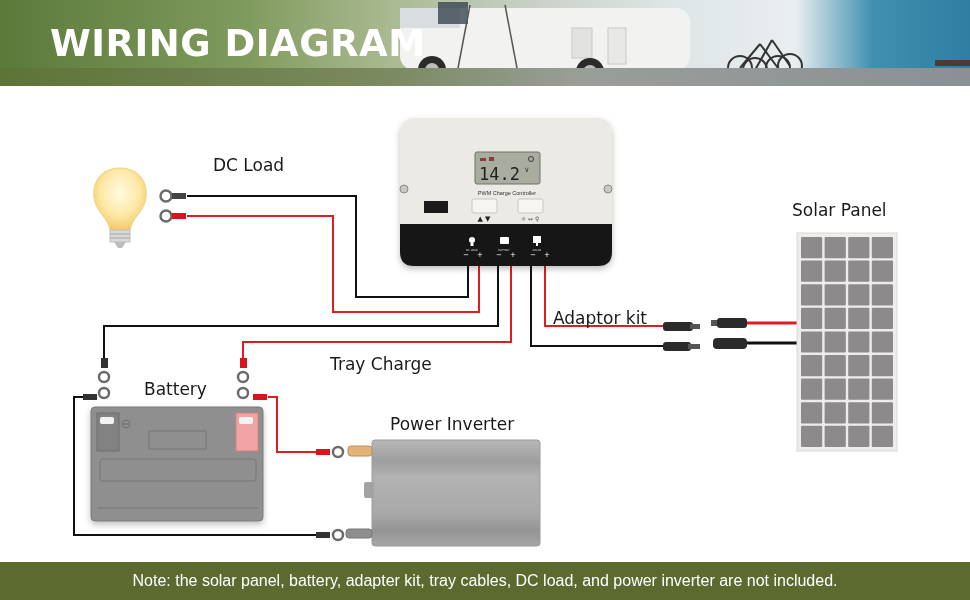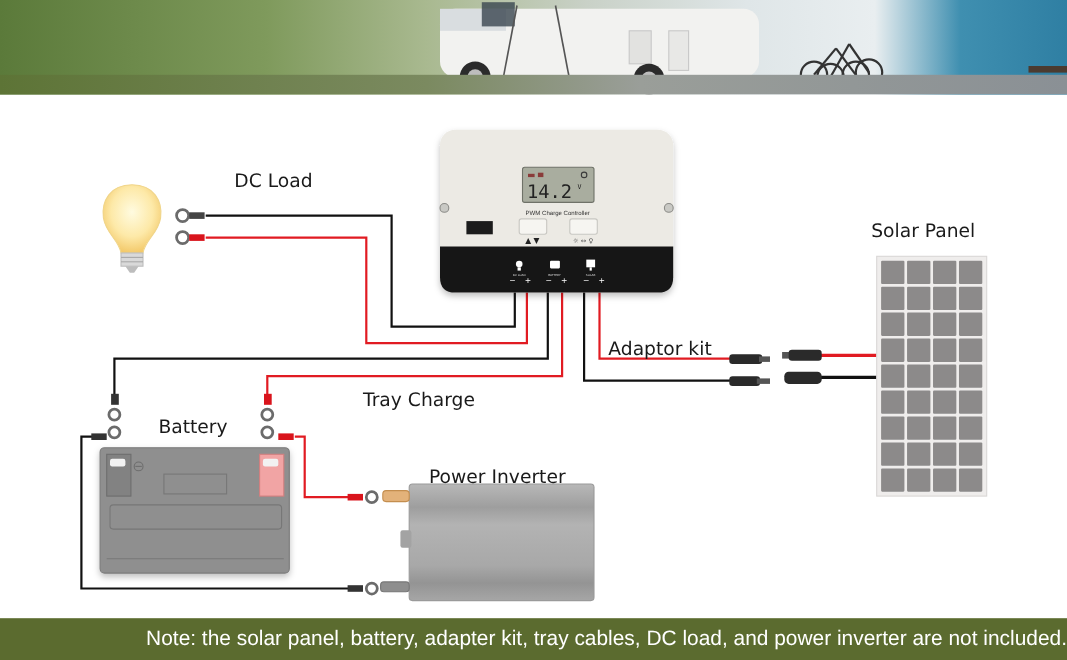--- a/index.html
+++ b/index.html
@@ -1,21 +1,21 @@
 <!DOCTYPE html>
 <html><head>
 <meta charset="utf-8">
 <style>
   html, body { margin: 0; padding: 0; }
   body { width: 970px; height: 600px; position: relative; overflow: hidden; background: #ffffff; font-family: "DejaVu Sans", sans-serif; }
   .banner { position: absolute; left: 0; top: 0; width: 970px; height: 86px; overflow: hidden;
     background: linear-gradient(90deg, #5b7a3a 0%, #7f9a5c 25%, #a9b990 40%, #c9d1c7 55%, #dfe6e8 70%, #e9eef0 82%, #3f8fb0 90%, #2f7fa3 100%); }
   .banner .ground { position: absolute; left: 0; top: 68px; width: 970px; height: 18px; background: linear-gradient(90deg, #5d7436, #7b8a60 40%, #9a9e99 60%, #8a9095 100%); }
   .banner-title { position: absolute; left: 50px; top: 22px; color: #ffffff; font-family: "DejaVu Sans", sans-serif; font-weight: bold; font-size: 37px; letter-spacing: 0.5px; }
-  .footer { position: absolute; left: 0; top: 562px; width: 970px; height: 38px; background: #5b6b2f; color: #ffffff; font-family: "Liberation Sans", sans-serif; font-size: 19px; text-align: right; line-height: 38px; }
+  .footer { position: absolute; left: 0; top: 562px; width: 970px; height: 38px; background: #5b6b2f; color: #ffffff; font-family: "Liberation Sans", sans-serif; font-size: 16px; text-align: center; line-height: 38px; }
   .label { position: absolute; font-family: "DejaVu Sans", sans-serif; font-size: 17px; color: #1a1a1a; white-space: nowrap; }
   svg { position: absolute; left: 0; top: 0; }
   .lcd-text { font-family: "DejaVu Sans Mono", monospace; }
 </style>
 </head>
 <body>
 
 <div class="banner">
   <svg width="970" height="86">
 
@@ -37,20 +37,21 @@
       <circle cx="755" cy="70" r="12"></circle>
         <circle cx="790" cy="66" r="12"></circle>
       <line x1="740" y1="68" x2="760" y2="44"></line>
         <line x1="760" y1="44" x2="778" y2="68"></line>
       <line x1="755" y1="70" x2="772" y2="40"></line>
         <line x1="772" y1="40" x2="790" y2="66"></line>
     </g>
     <rect x="935" y="60" width="35" height="6" fill="#4b3b30"></rect>
   </svg>
   <div class="ground"></div>
+  <div class="banner-title">WIRING DIAGRAM</div>
 </div>
 
 <svg width="970" height="600">
   <defs>
     <radialGradient id="bulbGlow" cx="50%" cy="40%" r="60%">
       <stop offset="0%" stop-color="#fffbe0"></stop>
       <stop offset="60%" stop-color="#fde9a8"></stop>
       <stop offset="100%" stop-color="#f3c96a"></stop>
     </radialGradient>
     <linearGradient id="invGrad" x1="0" y1="0" x2="0" y2="1">
@@ -249,15 +250,15 @@
     <rect x="316" y="532" width="14" height="6" fill="#333"></rect>
     <circle cx="338" cy="535" r="5" fill="#fff" stroke="#6b6b6b" stroke-width="2.5"></circle>
   </g>
 </svg>
 
 <div class="label" style="left:213px; top:155px;">DC Load</div>
 <div class="label" style="left:792px; top:200px;">Solar Panel</div>
 <div class="label" style="left:553px; top:308px;">Adaptor kit</div>
 <div class="label" style="left:330px; top:354px;">Tray Charge</div>
 <div class="label" style="left:144px; top:379px;">Battery</div>
-<div class="label" style="left:390px; top:424px;">Power Inverter</div>
+<div class="label" style="left:390px; top:414px;">Power Inverter</div>
 
 <div class="footer">Note: the solar panel, battery, adapter kit, tray cables, DC load, and power inverter are not included.</div>
 
 </body></html>

